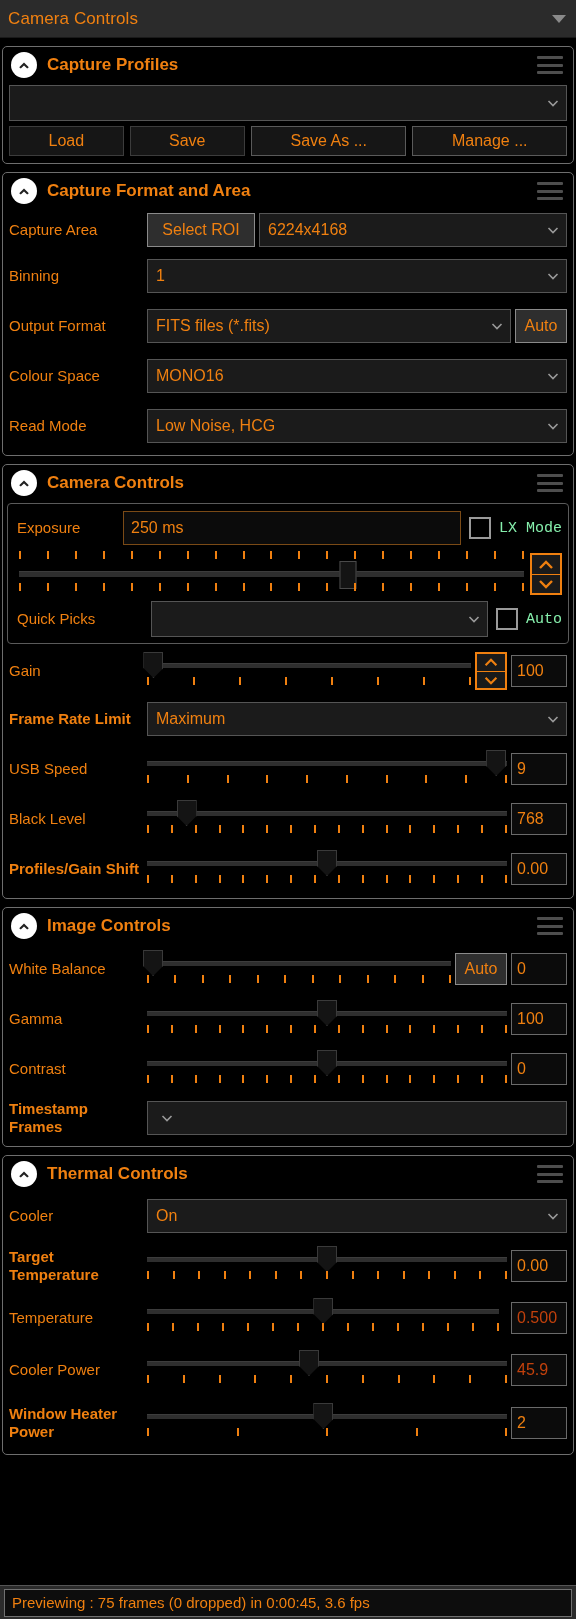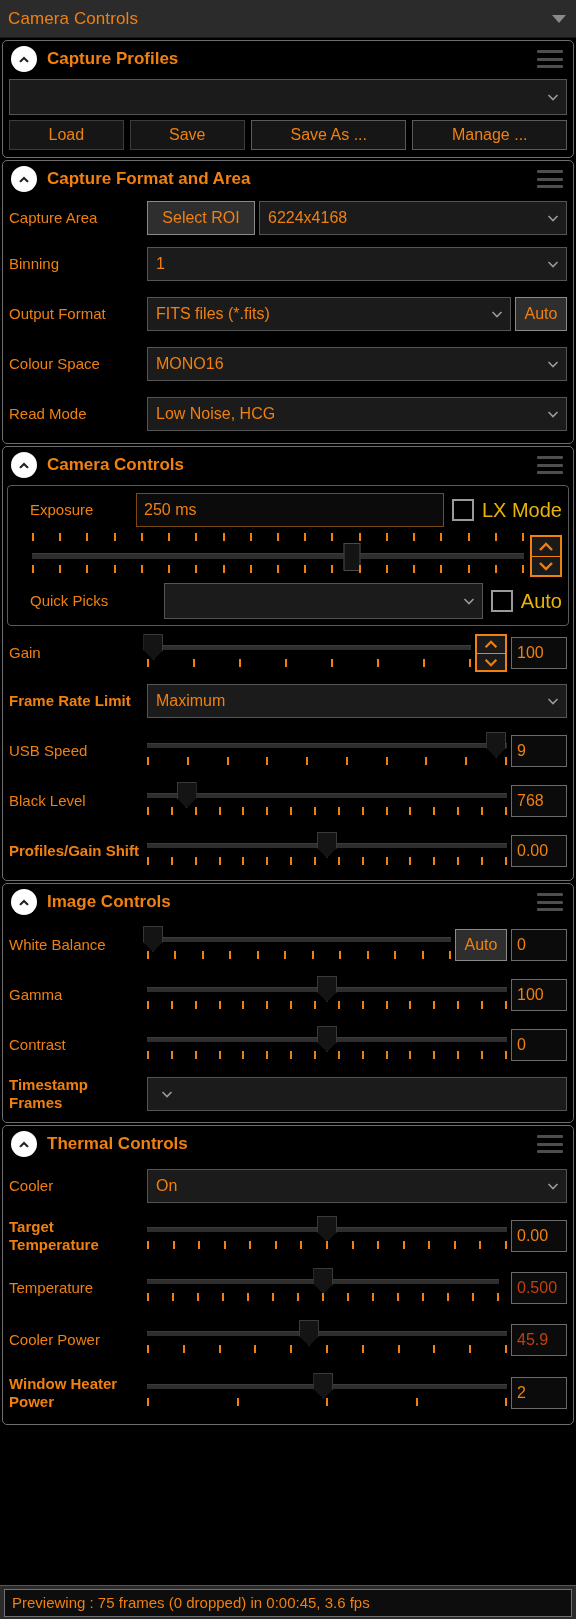--- a/index.html
+++ b/index.html
@@ -51,21 +51,21 @@
     overflow: hidden;
     background: #000000;
     padding: 0;
   }
 
   
   .group {
     border: 1px solid #6e6e6e;
     border-radius: 5px;
     background: #000000;
-    margin: 2px 2px 1px 2px;
+    margin: 8px 2px 1px 2px;
     padding: 0 0 4px 0;
   }
   .group-header {
     display: flex;
     align-items: center;
     height: 36px;
     padding: 0 10px 0 8px;
   }
   .collapse-btn {
     width: 26px; height: 26px;
@@ -192,24 +192,25 @@
     flex: 0 0 auto;
     margin-left: 8px;
   }
   .cbox {
     width: 22px; height: 22px;
     border: 2px solid #9a9a9a;
     background: #000000;
     flex: 0 0 auto;
   }
   .cbox-label {
-    color: #eab308;
-    font-size: 20px;
+    color: #86efac;
+    font-size: 15px;
     margin-left: 8px;
     white-space: nowrap;
+    font-family: Liberation Mono, monospace;
   }
 
   
   .spinner {
     width: 32px;
     flex: 0 0 32px;
     height: 42px;
     border: 2px solid #f08010;
     display: flex;
     flex-direction: column;
@@ -294,21 +295,21 @@
     left: 2px; right: 2px;
   }
   .exp-slider .ticks.above { top: 2px; left: 2px; right: 2px; }
   .exp-slider .ticks.below { top: 34px; left: 2px; right: 2px; }
   .exp-slider .handle-rect { top: 12px; height: 28px; width: 17px; }
 
   .inner-box {
     border: 1px solid #5a5a5a;
     border-radius: 4px;
     margin: 2px 4px 4px 4px;
-    padding: 3px 0 4px 16px;
+    padding: 3px 0 4px 3px;
   }
 
   
   .statusbar {
     flex: 0 0 auto;
     height: 34px;
     background: #2b2b2b;
     border-top: 1px solid #555;
     display: flex;
     align-items: center;

